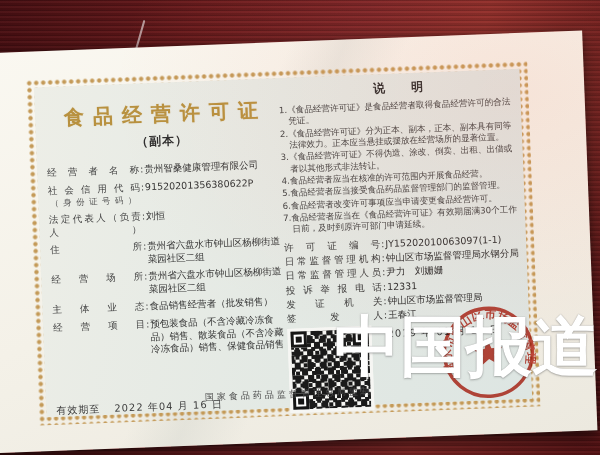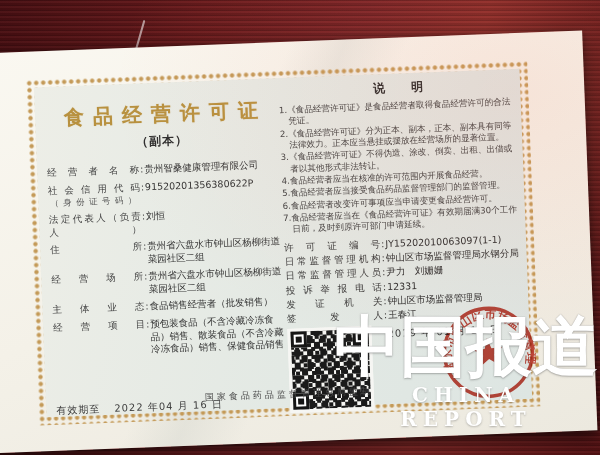--- a/index.html
+++ b/index.html
@@ -222,15 +222,14 @@
           <path fill="#c43a2d" d="M50 36 L53.4 46.4 L64.3 46.4 L55.5 52.8 L58.9 63.2 L50 56.8 L41.1 63.2 L44.5 52.8 L35.7 46.4 L46.6 46.4 Z"></path>
         </svg>
 
         <div class="paper-footer">国家食品药品监督管理总局监制</div>
       </div>
     </div>
   </div>
 
   <div class="wm">
     <div class="wm-cn">中国报道</div>
-    <div class="wm-en">CHINA  REPORT</div>
   </div>
 </div>
 
 </body></html>

